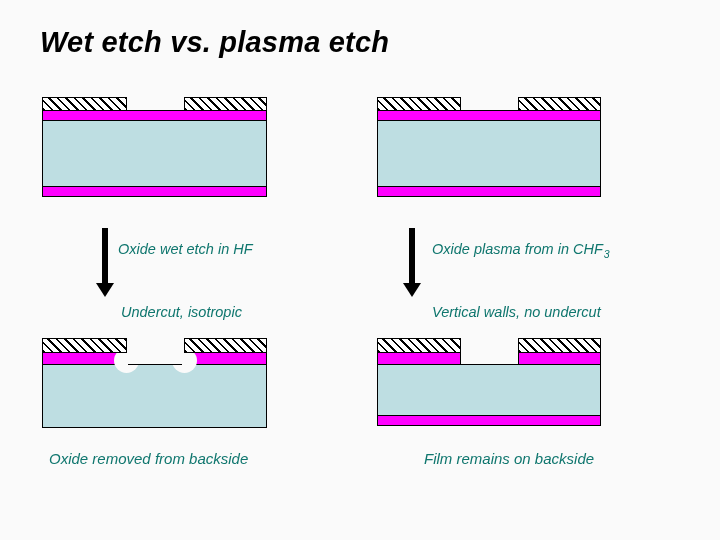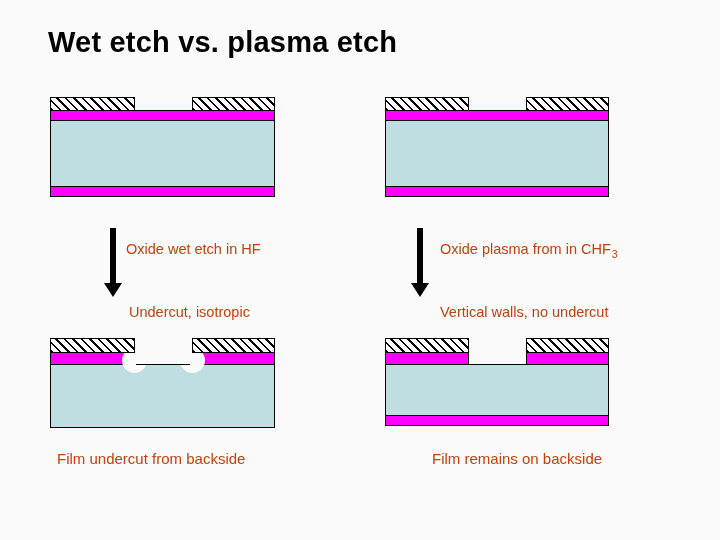--- a/index.html
+++ b/index.html
@@ -3,21 +3,21 @@
 <meta charset="utf-8">
 <style>
   html,body{margin:0;padding:0;}
   body{
     width:720px;height:540px;
     background:#fafafa;
     font-family:"Liberation Sans", sans-serif;
     position:relative;
     overflow:hidden;
   }
-  .stage{position:absolute;left:12px;top:0;width:628px;height:540px;}
+  .stage{position:absolute;left:4px;top:0;width:628px;height:540px;font-style:italic;}
 
   
   .title{
     position:absolute;
     left:36px; top:26px;
     font-size:29px;
     font-weight:bold;
     color:#000;
     letter-spacing:0.2px;
     white-space:nowrap;
@@ -61,21 +61,21 @@
     width:0;height:0;
     border-left:9px solid transparent;
     border-right:9px solid transparent;
     border-top:14px solid #000;
   }
 
   
   .caption{
     position:absolute;
     font-size:14.5px;
-    color:#c2410c;
+    color:#0f766e;
     white-space:nowrap;
   }
   .caption sub{
     font-size:10.5px;
     vertical-align:baseline;
     position:relative;
     top:4px;
     left:1px;
   }
 </style>
@@ -153,17 +153,17 @@
     <div class="abs oxide" style="left:373px; top:352px; width:84px; height:13px;"></div>
 
     <div class="abs oxide" style="left:514px; top:352px; width:83px; height:13px;"></div>
 
     <div class="abs floorline" style="left:456px; top:364px; width:59px; height:1px;"></div>
 
     <div class="abs resist" style="left:373px; top:338px; width:84px; height:15px;"></div>
     <div class="abs resist" style="left:514px; top:338px; width:83px; height:15px;"></div>
   </div>
 
-  <div class="caption" style="left:45px; top:450px; font-size:15px;">Film undercut from backside</div>
+  <div class="caption" style="left:45px; top:450px; font-size:15px;">Oxide removed from backside</div>
 
   <div class="caption" style="left:380px; top:450px; font-size:15px;margin-left:40px;">Film remains on backside</div>
 
 </div>
 
 </body></html>

